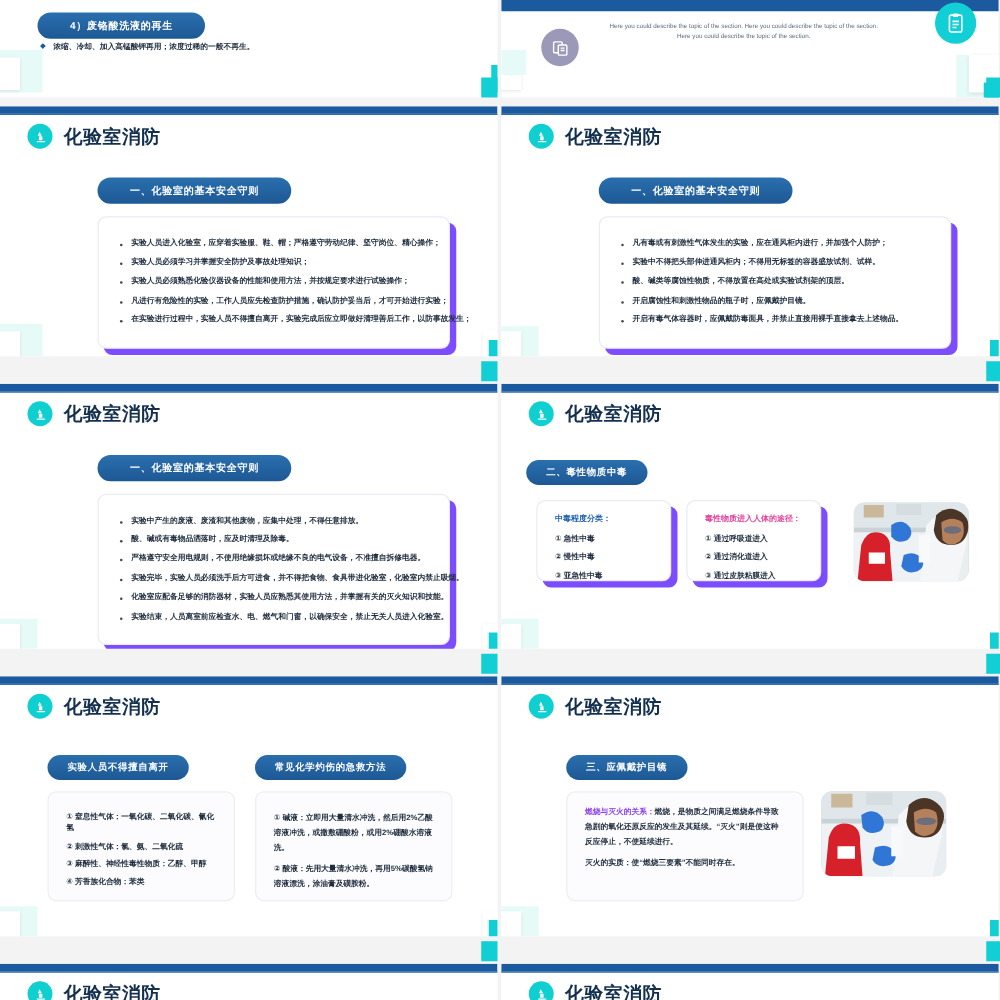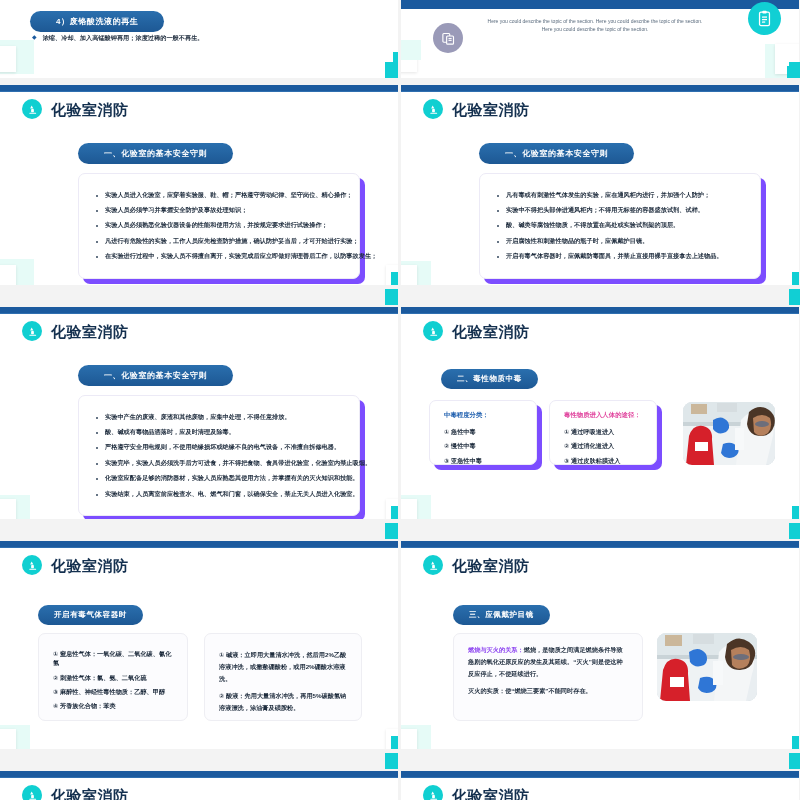--- a/index.html
+++ b/index.html
@@ -302,21 +302,21 @@
       <span class="logo-badge">
         <svg width="11" height="11" viewBox="0 0 24 24" fill="#ffffff">
           <path d="M10 3l4 7h-7z"></path>
             <rect x="9" y="11" width="6" height="7" rx="1"></rect>
           <rect x="5" y="19" width="15" height="2.4" rx="1.2"></rect>
         </svg>
       </span>
       <span class="s-title">化验室消防</span>
     </div>
 
-    <div style="position:absolute;left:40px;top:60px;">
+    <div style="position:absolute;left:20px;top:60px;">
       <span class="pill sm">二、毒性物质中毒</span>
     </div>
 
     <div class="card" style="position:absolute;left:28px;top:93px;width:108px;height:65px;">
       <div class="box-title">中毒程度分类：</div>
       <ul class="nlist">
         <li>① 急性中毒</li>
         <li>② 慢性中毒</li>
         <li>③ 亚急性中毒</li>
       </ul>
@@ -363,21 +363,24 @@
         <svg width="11" height="11" viewBox="0 0 24 24" fill="#ffffff">
           <path d="M10 3l4 7h-7z"></path>
             <rect x="9" y="11" width="6" height="7" rx="1"></rect>
           <rect x="5" y="19" width="15" height="2.4" rx="1.2"></rect>
         </svg>
       </span>
       <span class="s-title">化验室消防</span>
     </div>
 
     <div style="position:absolute;left:38px;top:62px;">
-      <span class="pill sm">开启有毒气体容器时</span>
+      <span class="pill sm">实验人员不得擅自离开</span>
+    </div>
+    <div style="position:absolute;left:204px;top:62px;">
+      <span class="pill sm">常见化学灼伤的急救方法</span>
     </div>
 
     <div class="card plain" style="position:absolute;left:38px;top:92px;width:150px;height:88px;">
       <ul class="nlist">
         <li style="white-space:normal;">① 窒息性气体：一氧化碳、二氧化碳、氰化氢</li>
         <li style="white-space:normal;">② 刺激性气体：氯、氨、二氧化硫</li>
         <li style="white-space:normal;">③ 麻醉性、神经性毒性物质：乙醇、甲醇</li>
         <li style="white-space:normal;">④ 芳香族化合物：苯类</li>
       </ul>
     </div>

